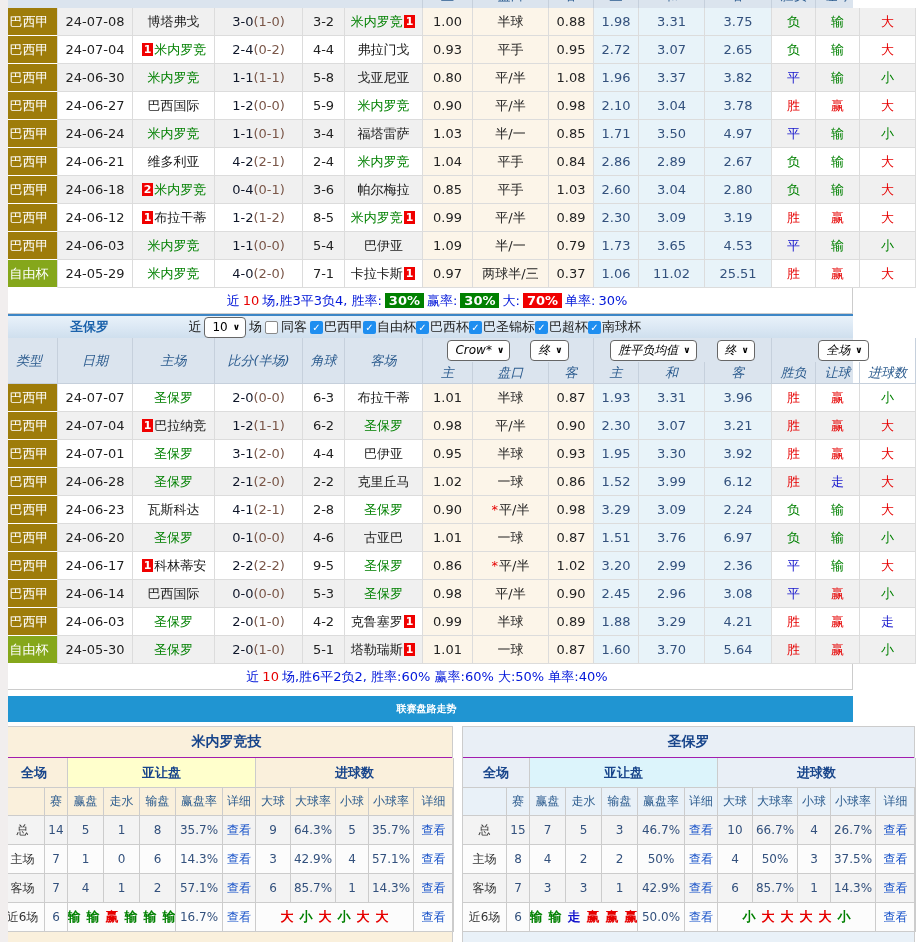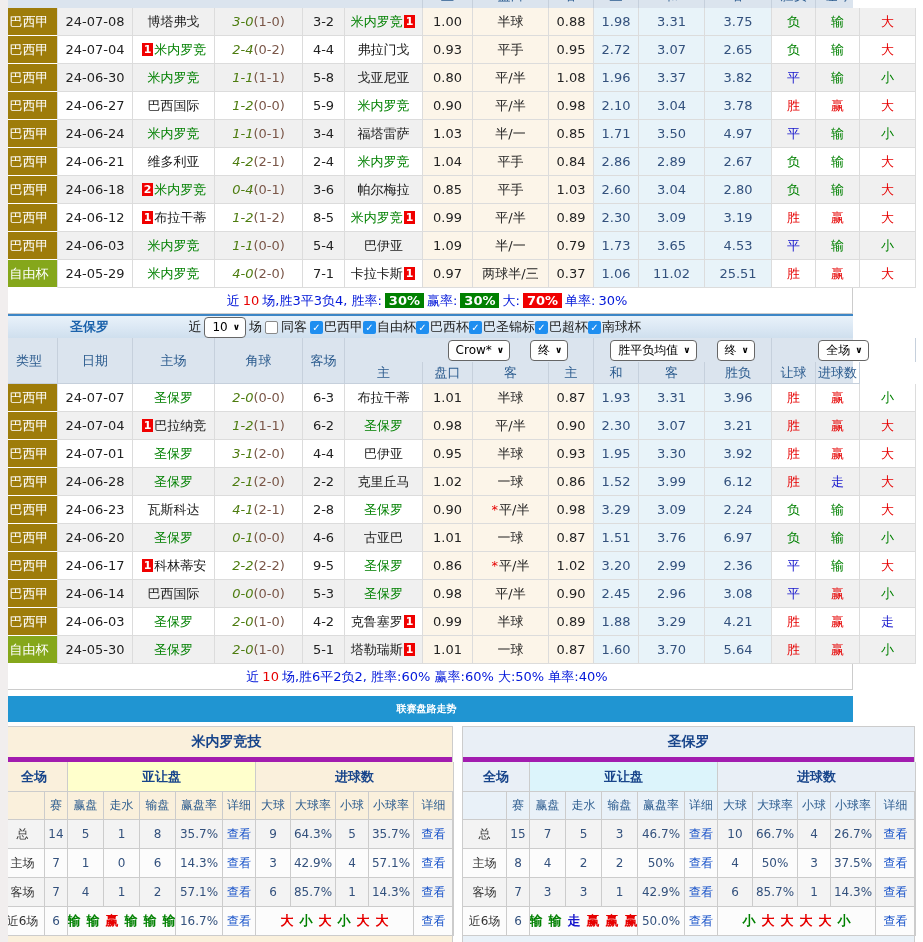--- a/index.html
+++ b/index.html
@@ -13,21 +13,21 @@
   .ph .hc{position:relative;border-right:1px solid #c6d0dc;}
   .ph .hc span{position:absolute;top:-13px;left:50%;transform:translateX(-50%);font-size:13px;color:#2b5b8e;white-space:nowrap;}
   .mrow{display:grid;grid-template-columns:var(--mcols);height:28px;background:#fff;}
   .c{border-right:1px solid #dcdcdc;border-bottom:1px solid #dcdcdc;display:flex;align-items:center;justify-content:center;font-size:13px;color:#222;overflow:hidden;white-space:nowrap;box-sizing:border-box;}
   .mrow.alt .c.dt,.mrow.alt .c.tm,.mrow.alt .c.scr,.mrow.alt .c.cr,.mrow.alt .c.res{background:#f0f0f0;}
   .c.lt{color:#fff;}
   .lt.serie{background:#9e7c0a;border-bottom:1px solid #fff;}
   .lt.cup{background:#85a71b;border-bottom:1px solid #fff;}
   .c.ah{background:#fcf5e9;}
   .c.eu{background:#e8f3f9;color:#33517d;}
-  .sc{color:#4d7c0f;font-style:italic;}
+  .sc{color:#0f172a;}
   .hf{color:#7a5648;}
   .gn{color:#008000;}
   .bk{color:#1a1a1a;}
   .bdg{background:#f00000;color:#fff;font-size:11px;line-height:13px;padding:0 2px;margin:0 1px;display:inline-block;font-weight:bold;}
   .star{color:#e60000;margin-right:1px;}
   .res.g{color:#008000;}
   .res.r{color:#e60000;}
   .res.b{color:#1414cc;}
   
   .sumrow{height:26px;display:flex;align-items:center;justify-content:center;gap:3px;font-size:13px;color:#0016d9;border:1px solid #ccc;border-top:none;background:#fff;box-sizing:border-box;}
@@ -38,32 +38,32 @@
   
   .secbar{height:22px;background:linear-gradient(#e9f2fa,#cfdfee);border-top:2px solid #3d86c6;display:flex;align-items:center;box-sizing:content-box;}
   .sectitle{color:#1b62ab;font-weight:bold;font-size:13px;margin-left:70px;}
   .filters{display:flex;align-items:center;gap:3px;margin-left:auto;margin-right:212px;font-size:13px;color:#222;white-space:nowrap;}
   .cb{width:13px;height:13px;border-radius:2px;background:#1e8ef0;color:#fff;font-size:10px;line-height:13px;text-align:center;font-weight:bold;display:inline-block;}
   .cb.un{background:#fff;border:1px solid #8a8a8a;box-sizing:border-box;}
   .ckl{display:inline-flex;align-items:center;gap:1px;}
   .sel{display:inline-flex;align-items:center;background:#fff;border:1px solid #666;border-radius:4px;height:19px;padding:0 5px 0 7px;font-size:12px;color:#000;gap:5px;white-space:nowrap;}
   .sel .ar{font-size:9px;font-weight:bold;}
   
-  .t2head{display:grid;grid-template-columns:var(--mcols);grid-template-rows:24px 22px;background:#dbe4ee;}
+  .t2head{display:grid;grid-template-columns:var(--mcols);grid-template-rows:24px 22px;background:#dbe4ee;font-style:italic;}
   .t2head .hc{border-right:1px solid #c6d0dc;border-bottom:1px solid #c6d0dc;color:#2b5b8e;display:flex;align-items:center;justify-content:center;font-size:13px;box-sizing:border-box;}
   .t2head .span2{grid-row:1/3;}
   .t2head .selcell{gap:20px;border-bottom:none;}
   
   .band{height:26px;background:#2095d2;color:#fff;font-weight:bold;text-align:center;line-height:26px;font-size:10px;margin-top:6px;}
   
   .panels{display:flex;gap:9px;margin-top:4px;}
   .panel{width:453px;border:1px solid #ccc;box-sizing:border-box;}
   .panel.warm{--t:#faf0dc;--hl:#ffffcc;--sub:#faf0dc;}
   .panel.cool{--t:#e9eff6;--hl:#dcf4fb;--sub:#e9f1f8;}
-  .p-title{height:30px;border-bottom:5px solid #a21caf;background:var(--t);color:#18458b;font-weight:bold;font-size:14px;display:flex;align-items:center;justify-content:center;}
+  .p-title{height:30px;border-bottom:1px solid #a21caf;background:var(--t);color:#18458b;font-weight:bold;font-size:14px;display:flex;align-items:center;justify-content:center;}
   .p-groups{display:grid;grid-template-columns:var(--pcols);height:30px;}
   .pg{border-right:1px solid #ccc;border-bottom:1px solid #ccc;display:flex;align-items:center;justify-content:center;font-weight:bold;color:#18458b;font-size:13px;box-sizing:border-box;}
   .pg.g1{grid-column:1/3;background:var(--t);}
   .pg.g2{grid-column:3/8;background:var(--hl);}
   .pg.g3{grid-column:8/13;background:var(--t);}
   .p-sub{display:grid;grid-template-columns:var(--pcols);height:28px;background:var(--sub);}
   .p-sub .pc{color:#2b5b8e;}
   .pc{border-right:1px solid #ccc;border-bottom:1px solid #ccc;display:flex;align-items:center;justify-content:center;font-size:12px;color:#33517d;overflow:hidden;white-space:nowrap;box-sizing:border-box;}
   .prow{display:grid;grid-template-columns:var(--pcols);height:29px;background:#fcfcfc;}
   .prow.alt{background:#f3f3f3;}
@@ -409,20 +409,21 @@
           </span>
         </span>
     </span>
   </div>
 
   <div class="mtable">
     <div class="t2head" id="t2head">
         <div class="hc span2">类型</div>
         <div class="hc span2">日期</div>
         <div class="hc span2">主场</div>
+        <div class="hc span2">比分(半场)</div>
         <div class="hc span2">角球</div>
         <div class="hc span2">客场</div>
         <div class="hc" style="grid-row:2">主</div>
         <div class="hc" style="grid-row:2">盘口</div>
         <div class="hc" style="grid-row:2">客</div>
         <div class="hc" style="grid-row:2">主</div>
         <div class="hc" style="grid-row:2">和</div>
         <div class="hc" style="grid-row:2">客</div>
         <div class="hc" style="grid-row:2">胜负</div>
         <div class="hc" style="grid-row:2">让球</div>

